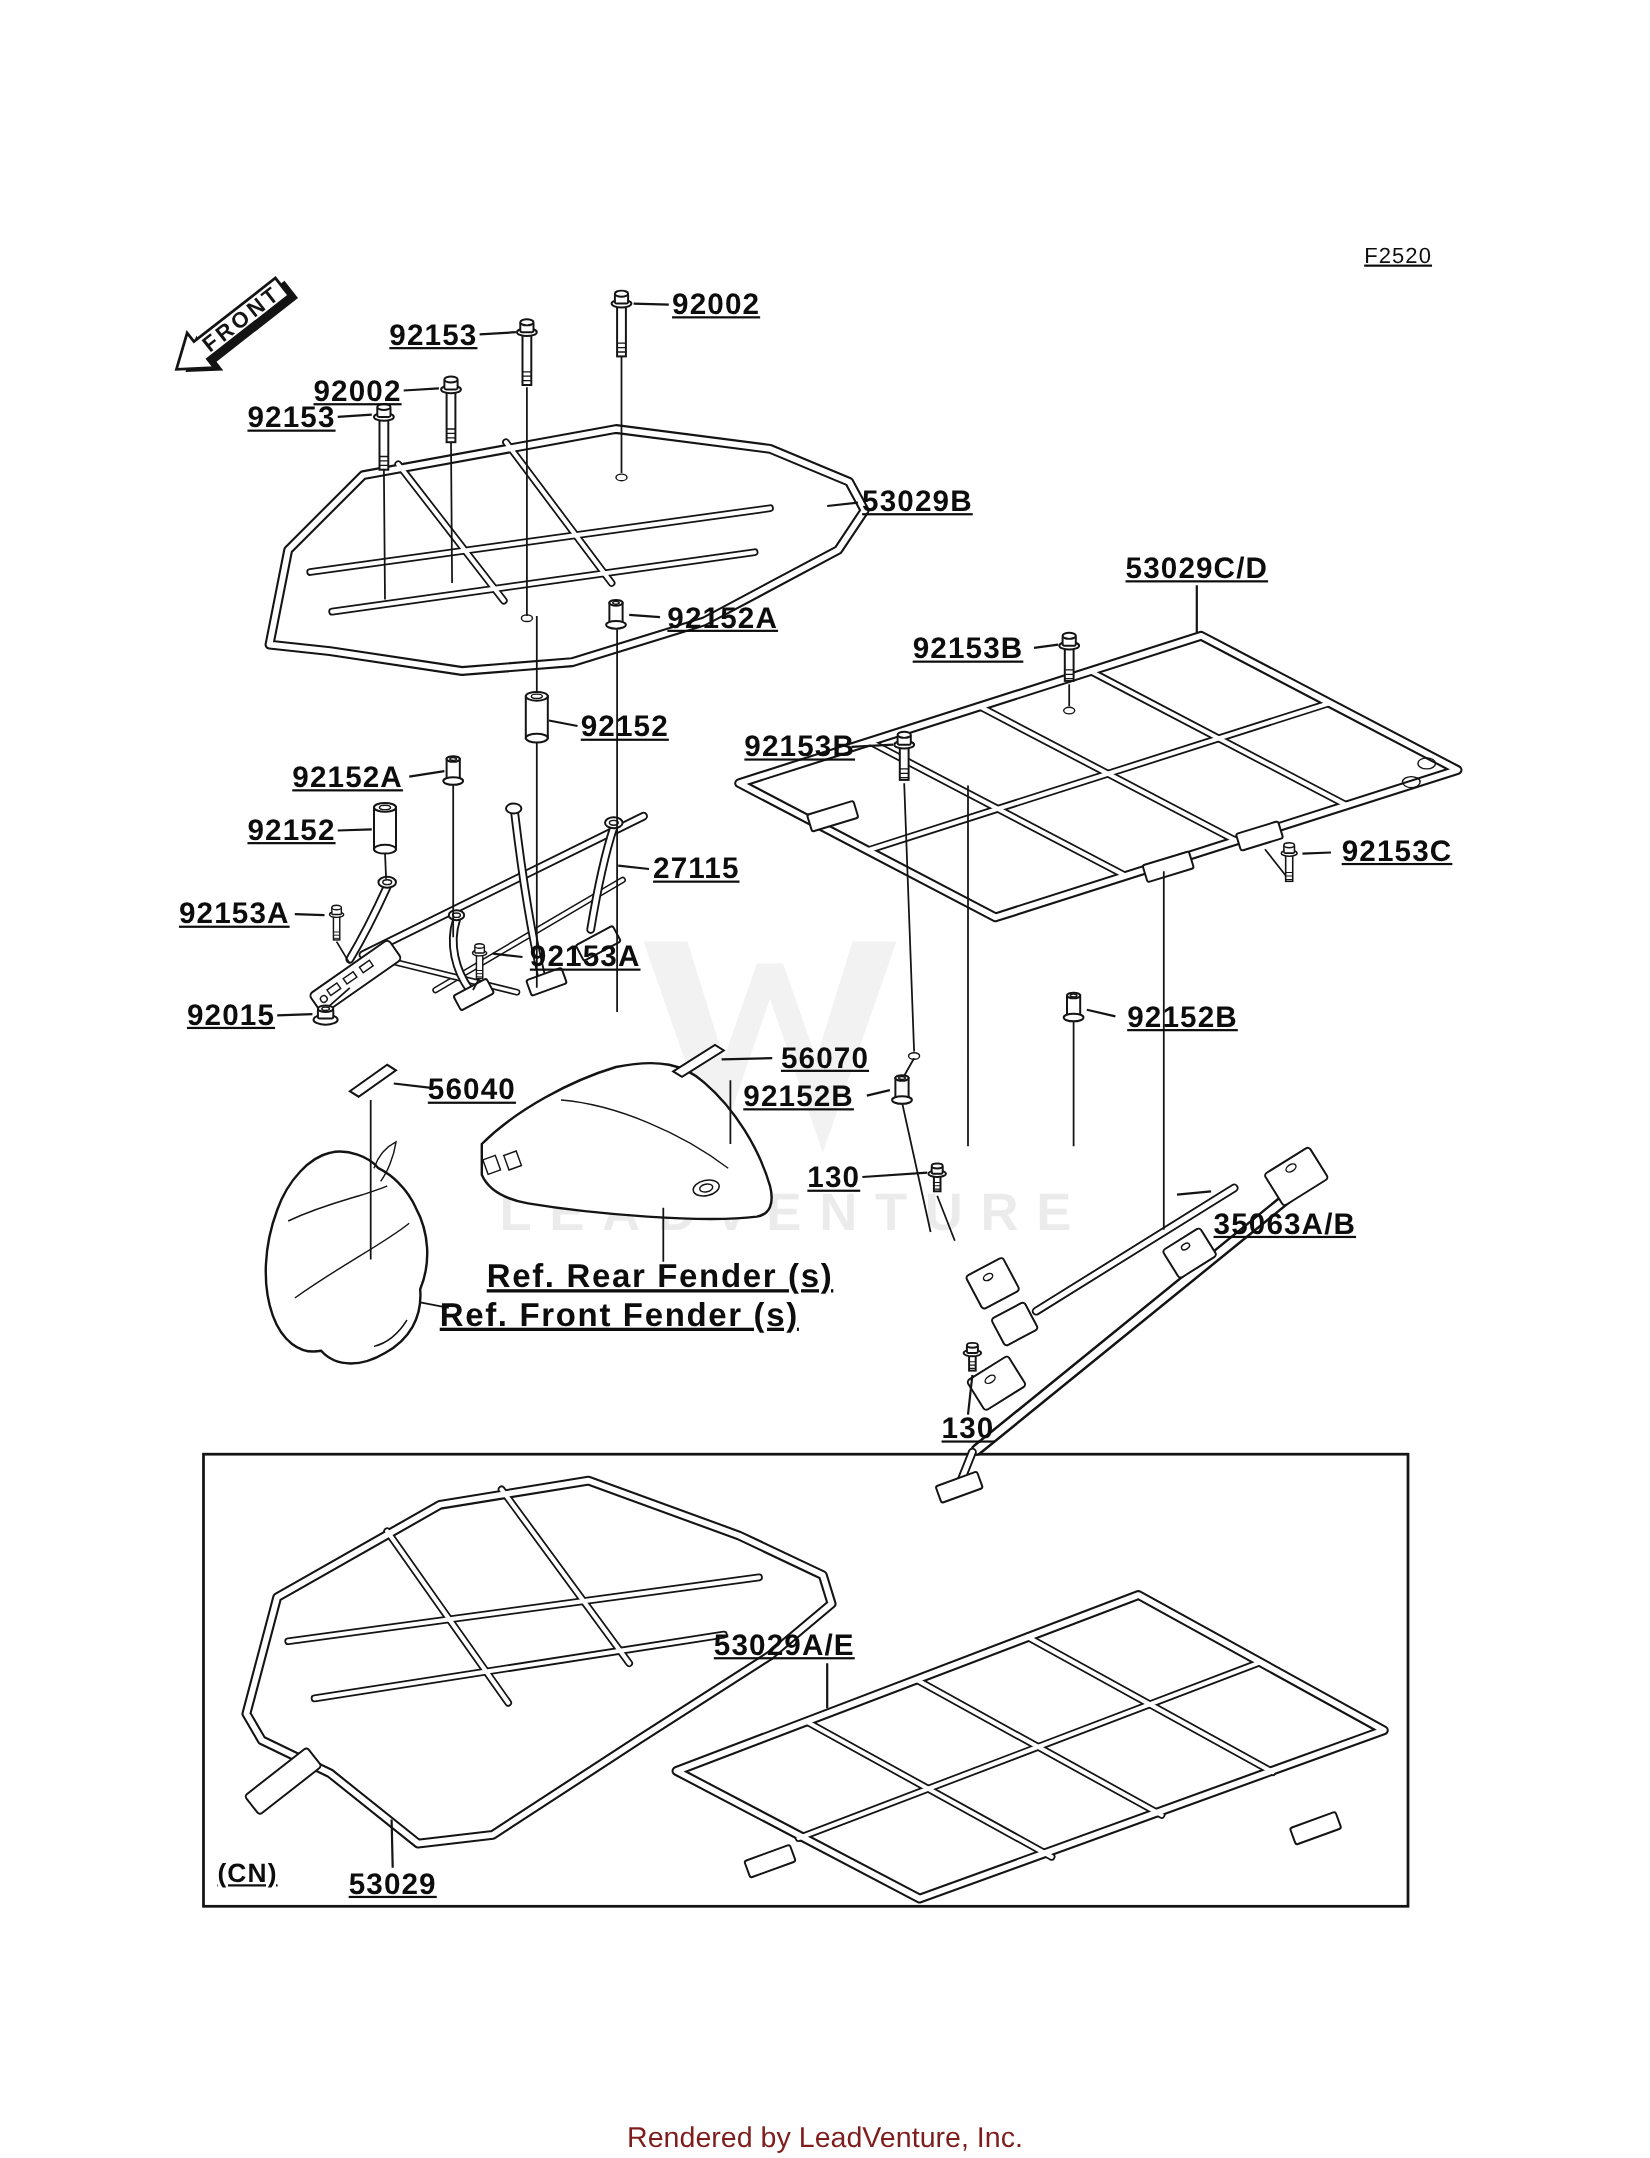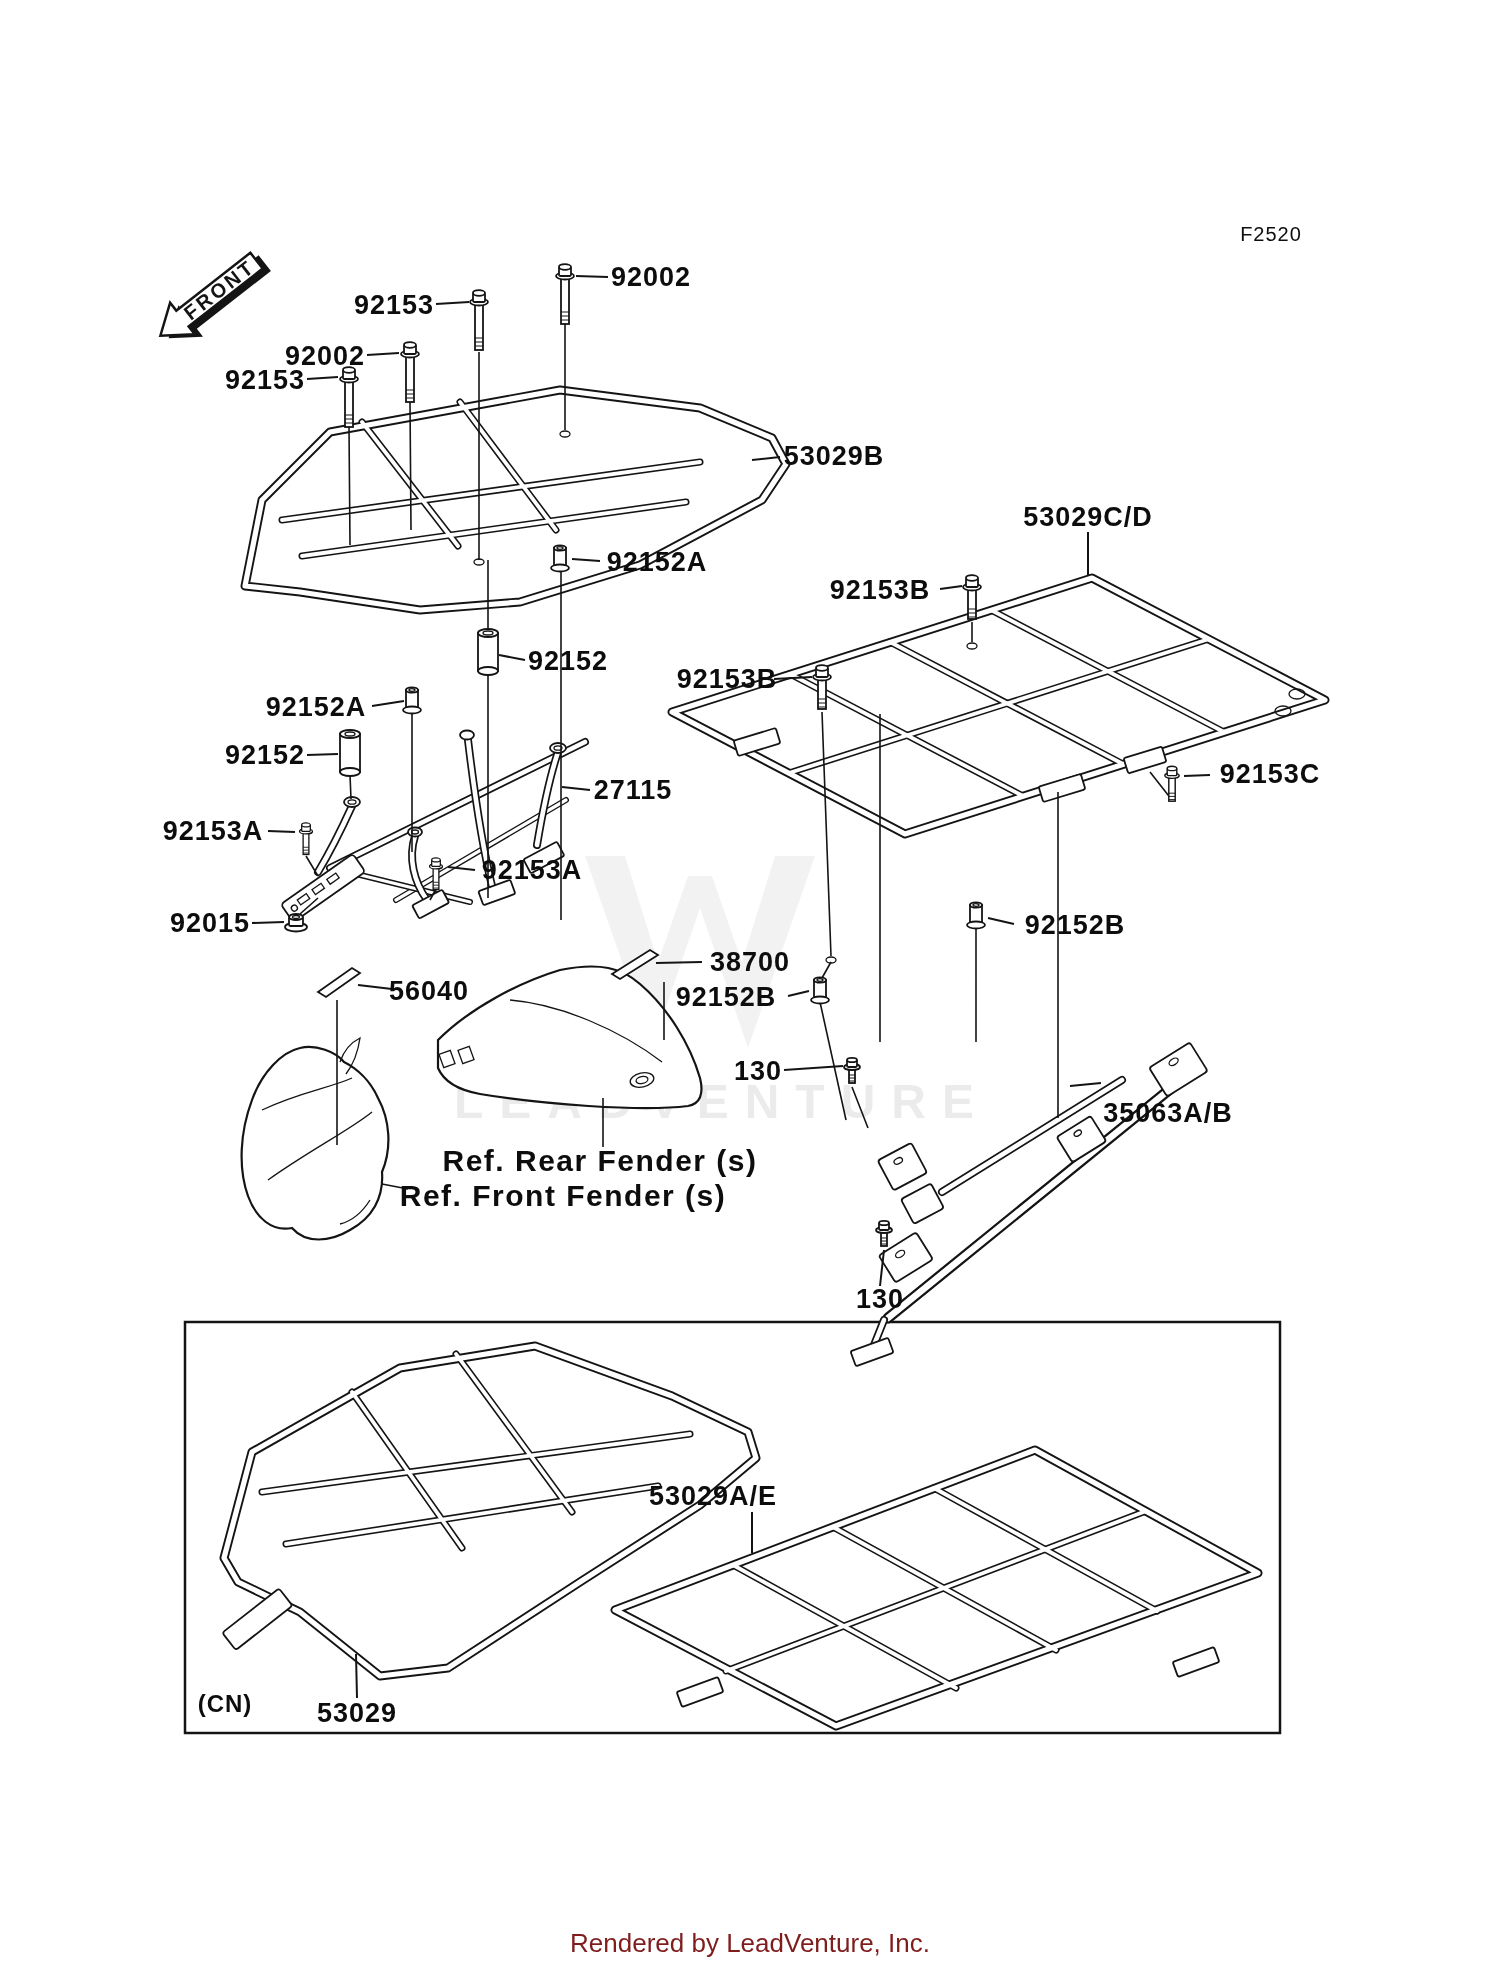--- a/index.html
+++ b/index.html
@@ -1,20 +1,20 @@
 <!DOCTYPE html>
 <html><head>
 <meta charset="utf-8">
 <style>
   html,body{margin:0;padding:0;background:#fff;}
   .canvas{position:relative;width:1500px;height:1962px;background:#fff;overflow:hidden;
           font-family:"Liberation Sans",sans-serif;color:#0d0d0d;}
   .canvas svg{position:absolute;left:0;top:0;}
   .co{position:absolute;transform:translate(-50%,-50%);font-weight:bold;font-size:27px;
-      letter-spacing:1px;white-space:nowrap;color:#0d0d0d;}
+      letter-spacing:1px;white-space:nowrap;color:#0d0d0d;text-decoration:underline;}
   .co.ref{font-size:30px;letter-spacing:1.5px;}
   .co.cn{font-size:24px;}
   .co.fig{font-weight:normal;font-size:20px;letter-spacing:1px;}
   .footer{position:absolute;left:750px;top:1943px;transform:translate(-50%,-50%);
           font-size:26px;font-weight:normal;color:#7f1d1d;white-space:nowrap;text-align:center;}
   
   .t11{fill:none;stroke:#141414;stroke-width:11;stroke-linejoin:round;stroke-linecap:round}
   .t11w{fill:none;stroke:#fff;stroke-width:6.5;stroke-linejoin:round;stroke-linecap:round}
   .t9{fill:none;stroke:#141414;stroke-width:9;stroke-linejoin:round;stroke-linecap:round}
   .t9w{fill:none;stroke:#fff;stroke-width:5.2;stroke-linejoin:round;stroke-linecap:round}
@@ -313,21 +313,21 @@
   <div class="co" style="left:727px;top:679px">92153B</div>
   <div class="co" style="left:568px;top:661px">92152</div>
   <div class="co" style="left:316px;top:707px">92152A</div>
   <div class="co" style="left:265px;top:755px">92152</div>
   <div class="co" style="left:633px;top:790px">27115</div>
   <div class="co" style="left:1270px;top:774px">92153C</div>
   <div class="co" style="left:213px;top:831px">92153A</div>
   <div class="co" style="left:532px;top:870px">92153A</div>
   <div class="co" style="left:210px;top:923px">92015</div>
   <div class="co" style="left:1075px;top:925px">92152B</div>
-  <div class="co" style="left:750px;top:962px">38700</div>
+  <div class="co" style="left:750px;top:962px">56070</div>
   <div class="co" style="left:429px;top:991px">56040</div>
   <div class="co" style="left:726px;top:997px">92152B</div>
   <div class="co" style="left:758px;top:1071px">130</div>
   <div class="co" style="left:1168px;top:1113px">35063A/B</div>
   <div class="co ref" style="left:600px;top:1161px">Ref. Rear Fender (s)</div>
   <div class="co ref" style="left:563px;top:1196px">Ref. Front Fender (s)</div>
   <div class="co" style="left:880px;top:1299px">130</div>
   <div class="co" style="left:713px;top:1496px">53029A/E</div>
   <div class="co cn" style="left:225px;top:1704px">(CN)</div>
   <div class="co" style="left:357px;top:1713px">53029</div>

